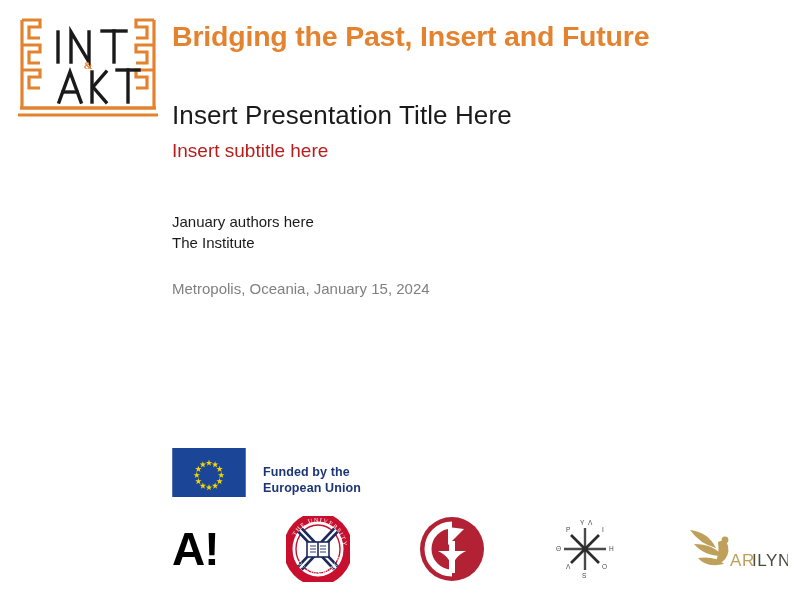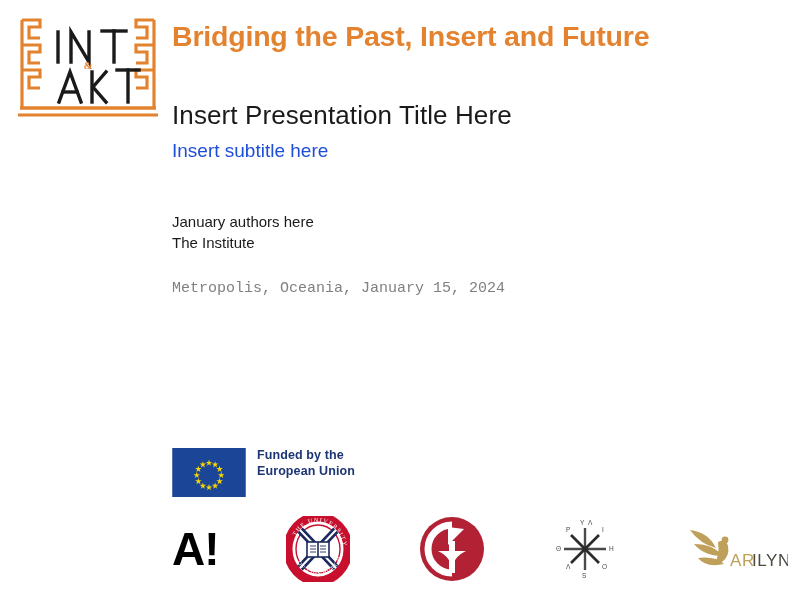--- a/index.html
+++ b/index.html
@@ -48,52 +48,51 @@
     top: 100px;
     color: #1a1a1a;
     font-size: 26px;
     font-weight: normal;
     letter-spacing: 0.1px;
   }
   .presentation-subtitle {
     position: absolute;
     left: 172px;
     top: 140px;
-    color: #1d4ed8;
+    color: #b91c1c;
     font-size: 19px;
     font-weight: normal;
   }
 
   
   .authors-block {
     position: absolute;
     left: 172px;
     top: 211px;
     color: #1a1a1a;
     font-size: 15px;
     line-height: 1.42;
   }
   .authors-block span { display: block; }
   .venue-line {
     position: absolute;
     left: 172px;
     top: 280px;
     color: #808080;
     font-size: 15px;
-    font-family: Liberation Mono, monospace;
   }
 
   
   .eu-funding {
     position: absolute;
     left: 172px;
     top: 448px;
     display: flex;
-    align-items: flex-start;
-    gap: 11px;
+    align-items: flex-end;
+    gap: 17px;
   }
   .eu-flag { width: 74px; height: 49px; display: block; }
   .eu-caption {
     color: #1c3575;
     font-size: 12.5px;
     font-weight: bold;
     line-height: 1.27;
     letter-spacing: 0.1px;
   }
   .eu-caption span { display: block; }

